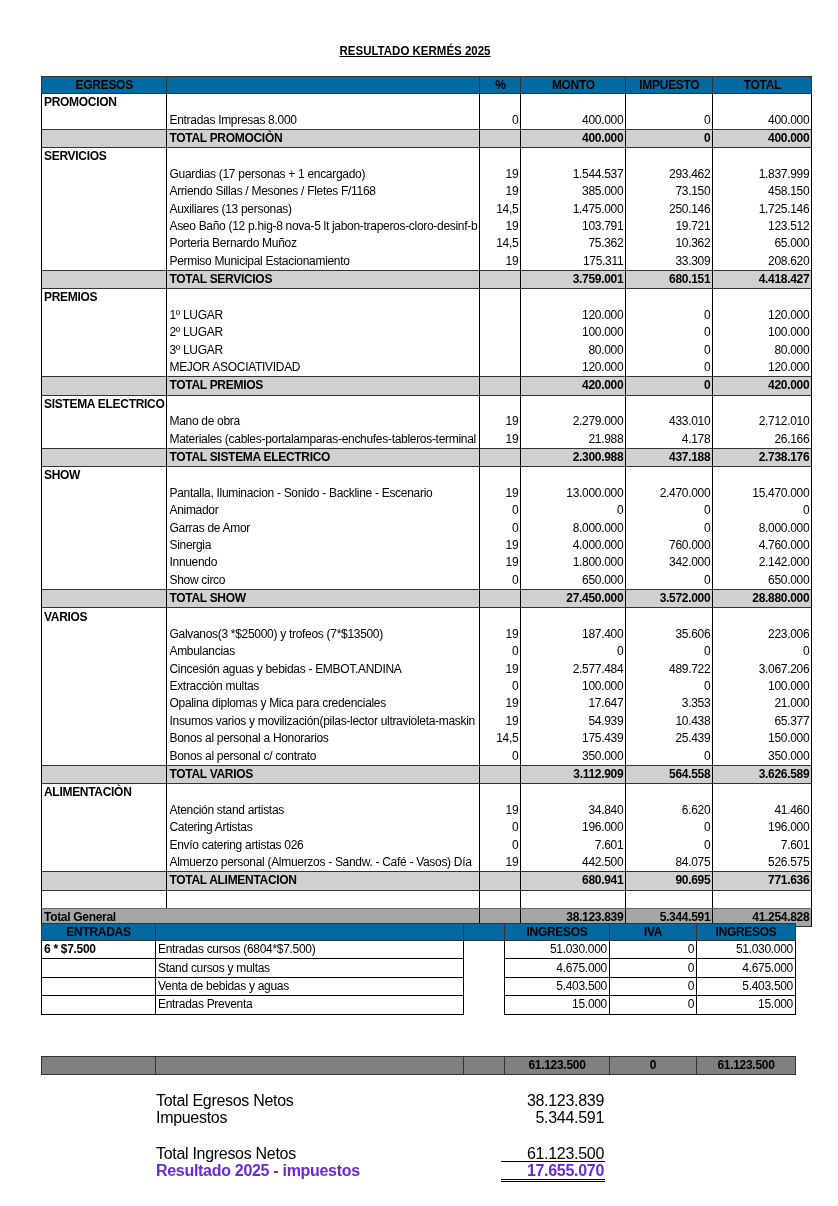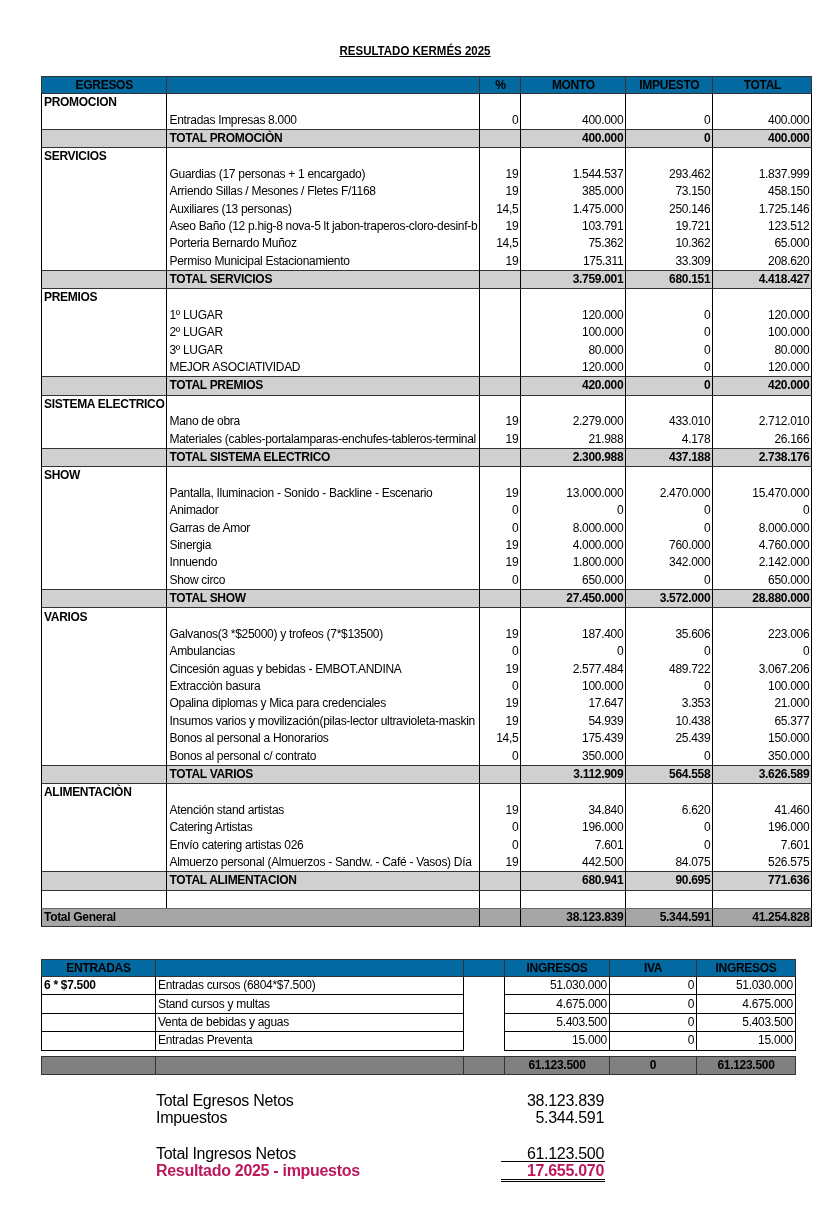--- a/index.html
+++ b/index.html
@@ -18,21 +18,21 @@
   .gen td { background:#a6a6a6; font-weight:bold; border-top:1px solid #333; border-bottom:1px solid #333; }
   .gen td.c1 { border-right:none; }
   .gen td.c2 { border-left:none; }
   .inc td { border:1px solid #000; }
   .inc .c1b { font-weight:bold;margin-top:47px; }
   .inc-tot td { background:#808080; font-weight:bold; border:1px solid #333; text-align:center; }
   .summary { position:absolute; left:156px; width:450px; }
   .summary .row { position:relative; height:17px; line-height:17px; font-size:16px; letter-spacing:-0.3px; }
   .summary .lbl { position:absolute; left:0; }
   .summary .val { position:absolute; right:2px; }
-  .summary .blue { color:#be185d; font-weight:bold; }
+  .summary .blue { color:#6d28d9; font-weight:bold; }
   .ul1 { position:absolute; left:345px; width:104px; bottom:0; border-bottom:1px solid #000; }
   .ul2 { position:absolute; left:345px; width:104px; bottom:-3px; border-bottom:1px solid #000; border-top:1px solid #000; height:1px; }
 </style>
 </head>
 <body>
 
 <div class="title">RESULTADO KERMÉS 2025</div>
 
 <table id="egresos" style="top:76px;" class="egr">
   <colgroup>
@@ -311,21 +311,21 @@
       <tr>
         <td class="c1"></td>
         <td class="c2">Cincesión aguas y bebidas - EMBOT.ANDINA</td>
         <td class="c3 num">19</td>
         <td class="c4 num">2.577.484</td>
         <td class="c5 num">489.722</td>
         <td class="c6 num">3.067.206</td>
       </tr>
       <tr>
         <td class="c1"></td>
-        <td class="c2">Extracciòn basura</td>
+        <td class="c2">Extracciòn multas</td>
         <td class="c3 num">0</td>
         <td class="c4 num">100.000</td>
         <td class="c5 num">0</td>
         <td class="c6 num">100.000</td>
       </tr>
       <tr>
         <td class="c1"></td>
         <td class="c2">Opalina diplomas  y Mica para credenciales</td>
         <td class="c3 num">19</td>
         <td class="c4 num">17.647</td>
@@ -424,21 +424,21 @@
         <td class="c1" style="overflow: visible;">Total General</td>
         <td class="c2"></td>
         <td class="c3"></td>
         <td class="c4 num">38.123.839</td>
         <td class="c5 num">5.344.591</td>
         <td class="c6 num">41.254.828</td>
       </tr>
     </tbody>
 </table>
 
-<table id="ingresos" style="top:959px;">
+<table id="ingresos" style="top:923px;">
   <colgroup>
       <col class="c1">
       <col class="c2">
       <col class="c3">
       <col class="c4">
       <col class="c5">
       <col class="c6">
     </colgroup>
   <tbody id="ingresos-body">
       <tr class="hdr">

